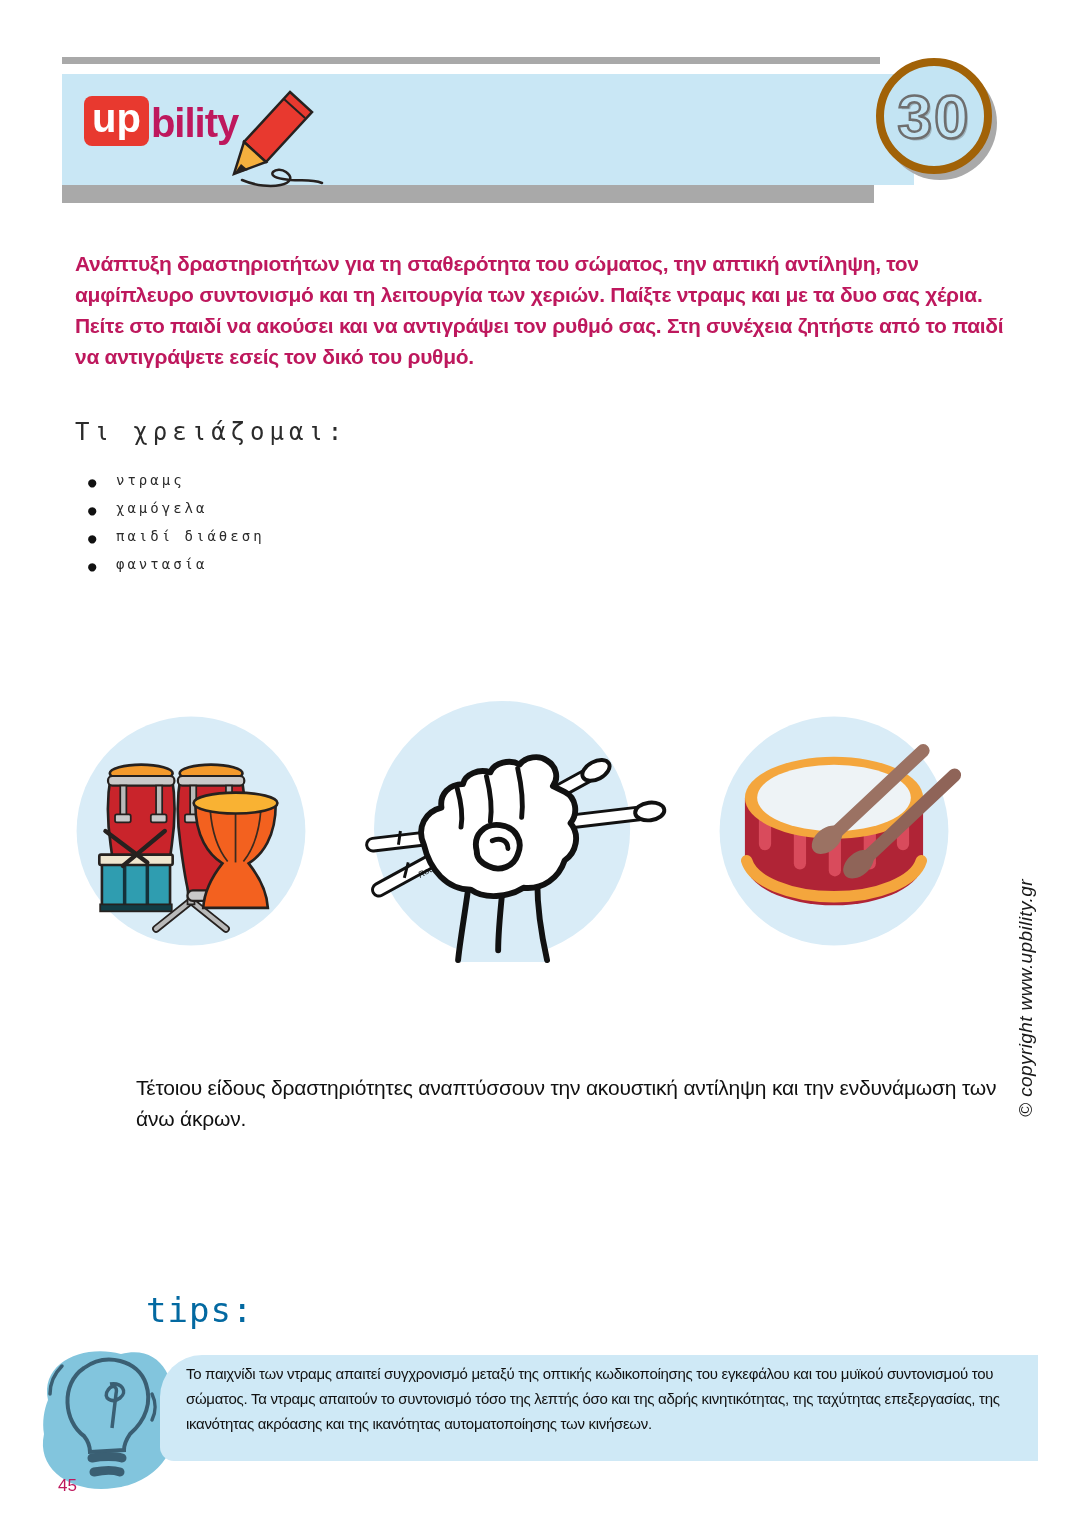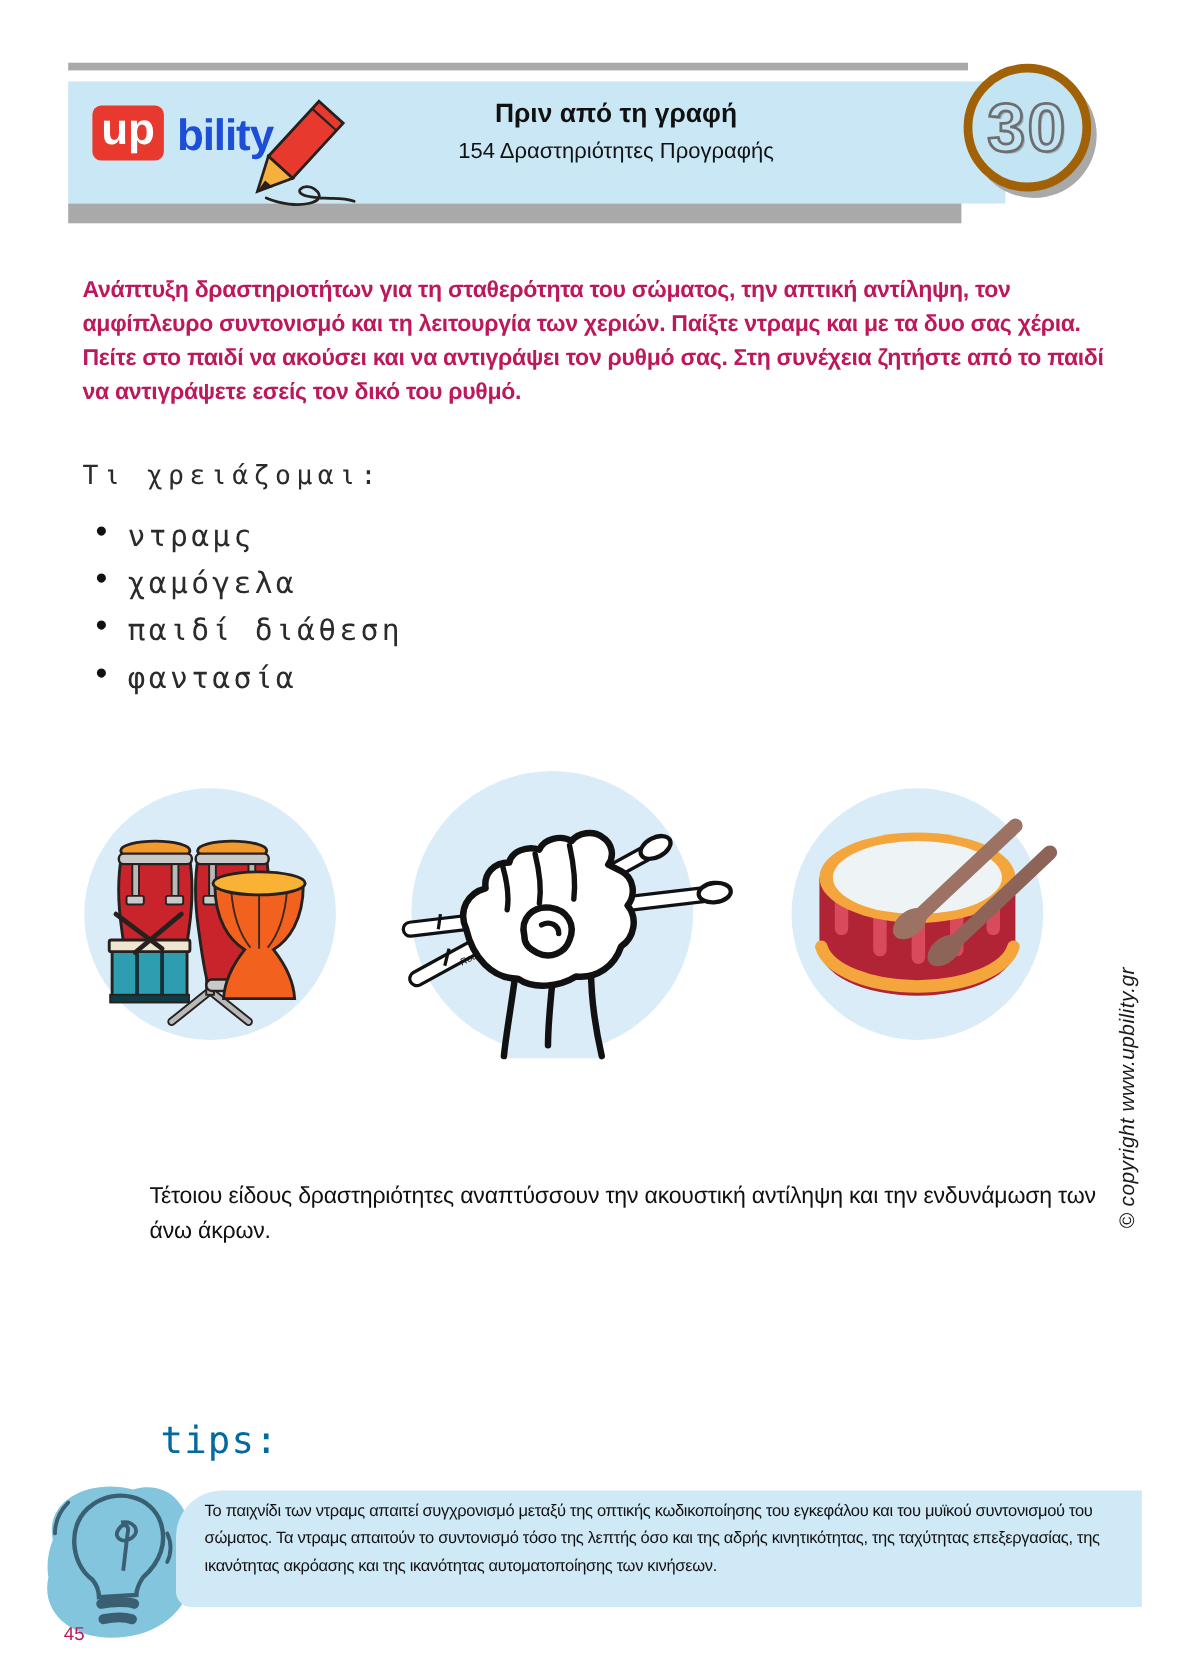--- a/index.html
+++ b/index.html
@@ -7,21 +7,21 @@
   .page { position:relative; width:1072px; height:1520px; background:#ffffff; overflow:hidden; }
 
   
   .hdr-topline  { position:absolute; left:62px;  top:57px;  width:818px; height:7px;  background:#a9a9a9; }
   .hdr-bar      { position:absolute; left:62px;  top:74px;  width:852px; height:111px; background:#c9e7f5; }
   .hdr-shadow   { position:absolute; left:62px;  top:185px; width:812px; height:18px; background:#a9a9a9; }
 
   .logo { position:absolute; left:84px; top:96px; display:flex; align-items:flex-end; }
   .logo-up { background:#e8392f; color:#ffffff; font-weight:bold; font-size:40px;
              padding:2px 8px 8px 8px; border-radius:8px; line-height:1; }
-  .logo-bility { color:#1d4ed8; font-weight:bold; font-size:40px; letter-spacing:-1px; margin-left:12px; }
+  .logo-bility { color:#be185d; font-weight:bold; font-size:40px; letter-spacing:-1px; margin-left:2px; }
   .pencil-wrap { position:absolute; left:228px; top:88px; width:100px; height:104px; }
 
   .hdr-titles { position:absolute; left:330px; top:90px; width:460px; text-align:center; color:#111; }
   .hdr-title    { font-size:24px; font-weight:bold; }
   .hdr-subtitle { font-size:20px; margin-top:9px; }
 
   .badge { position:absolute; left:876px; top:58px; width:116px; height:116px;
            background:#c3e4f3; border:8px solid #a16207; border-radius:50%;
            box-shadow:6px 7px 0 -1px #a9a9a9;
            display:flex; align-items:center; justify-content:center; }
@@ -30,21 +30,21 @@
                letter-spacing:2px; }
 
   
   .intro { position:absolute; left:75px; top:248px; width:952px;
            font-size:21px; line-height:31px; letter-spacing:-0.3px; color:#be185d;font-weight:bold; }
 
   .needs-heading { position:absolute; left:75px; top:418px;
                    font-family:"DejaVu Sans Mono", monospace; font-size:24px;
                    letter-spacing:5px; color:#2b2b2b; }
   .needs-list { position:absolute; left:88px; top:472px; list-style:none; }
-  .needs-list li { font-family:"DejaVu Sans Mono", monospace; font-size:27px;
+  .needs-list li { font-family:"DejaVu Sans Mono", monospace; font-size:14px;
                    letter-spacing:3px; color:#2b2b2b; margin-bottom:12px; position:relative; padding-left:28px; }
   .needs-list li::before { content:"●"; position:absolute; left:0; top:2px; font-size:14px; color:#111; }
 
   
   .illus { position:absolute; }
   .illus svg { display:block; overflow:visible; }
 
   .note { position:absolute; left:108px; top:1072px; width:880px;
           font-size:21px; line-height:31px; letter-spacing:-0.2px; color:#111;margin-left:28px; }
 
@@ -82,24 +82,20 @@
   <div class="pencil-wrap">
     <svg width="100" height="104" viewBox="0 0 100 104">
       <polygon points="62,4 84,24 38,74 16,54" fill="#e8392f" stroke="#26211f" stroke-width="2.5"></polygon>
       <line x1="56" y1="11" x2="77" y2="30" stroke="#26211f" stroke-width="2"></line>
       <polygon points="16,54 38,74 6,86" fill="#f5b03e" stroke="#26211f" stroke-width="2.5"></polygon>
       <polygon points="6,86 13,76 20,82" fill="#26211f"></polygon>
       <path d="M14,92 C42,104 74,96 58,84 C49,77 34,88 55,91 C70,94 82,90 94,95" fill="none" stroke="#26211f" stroke-width="2.5" stroke-linecap="round"></path>
     </svg>
   </div>
 
-  <div class="hdr-titles">
-    <div class="hdr-title">Πριν από τη γραφή</div>
-    <div class="hdr-subtitle">154 Δραστηριότητες Προγραφής</div>
-  </div>
 
   <div class="badge">
     <span class="badge-num">30</span>
   </div>
 
   <div class="intro">Ανάπτυξη δραστηριοτήτων για τη σταθερότητα του σώματος, την απτική αντίληψη, τον αμφίπλευρο συντονισμό και τη λειτουργία των χεριών. Παίξτε ντραμς και με τα δυο σας χέρια. Πείτε στο παιδί να ακούσει και να αντιγράψει τον ρυθμό σας.  Στη συνέχεια ζητήστε από το παιδί να αντιγράψετε εσείς τον δικό του ρυθμό.</div>
 
   <div class="needs-heading">Τι χρειάζομαι:</div>
   <ul class="needs-list">
     <li>ντραμς</li>

